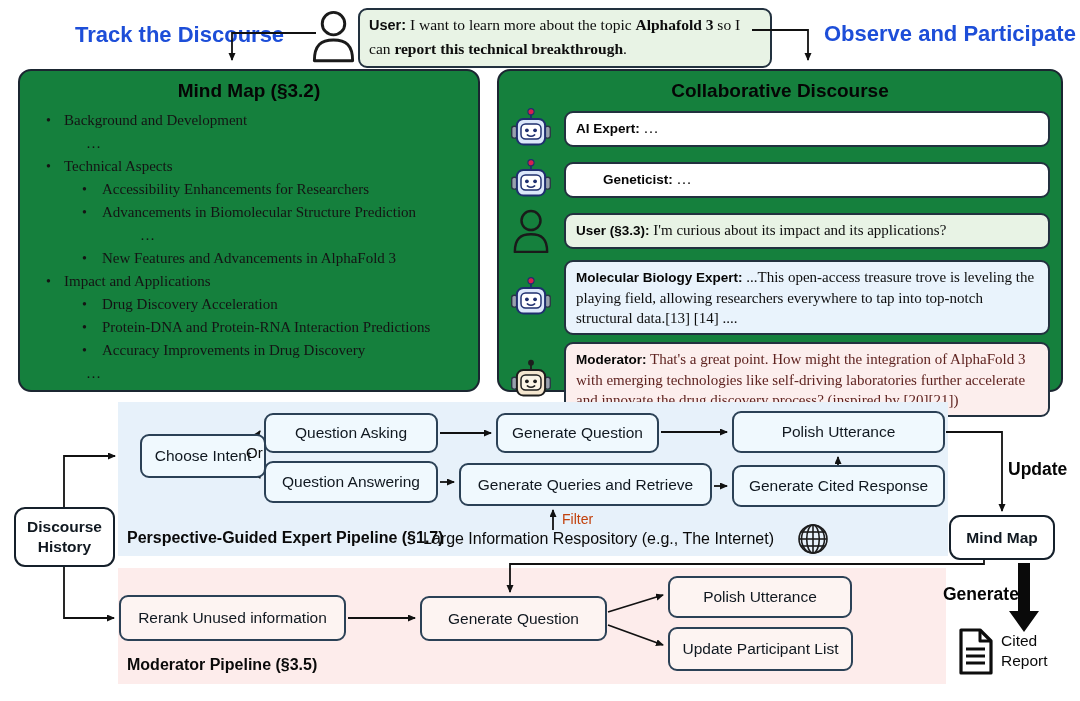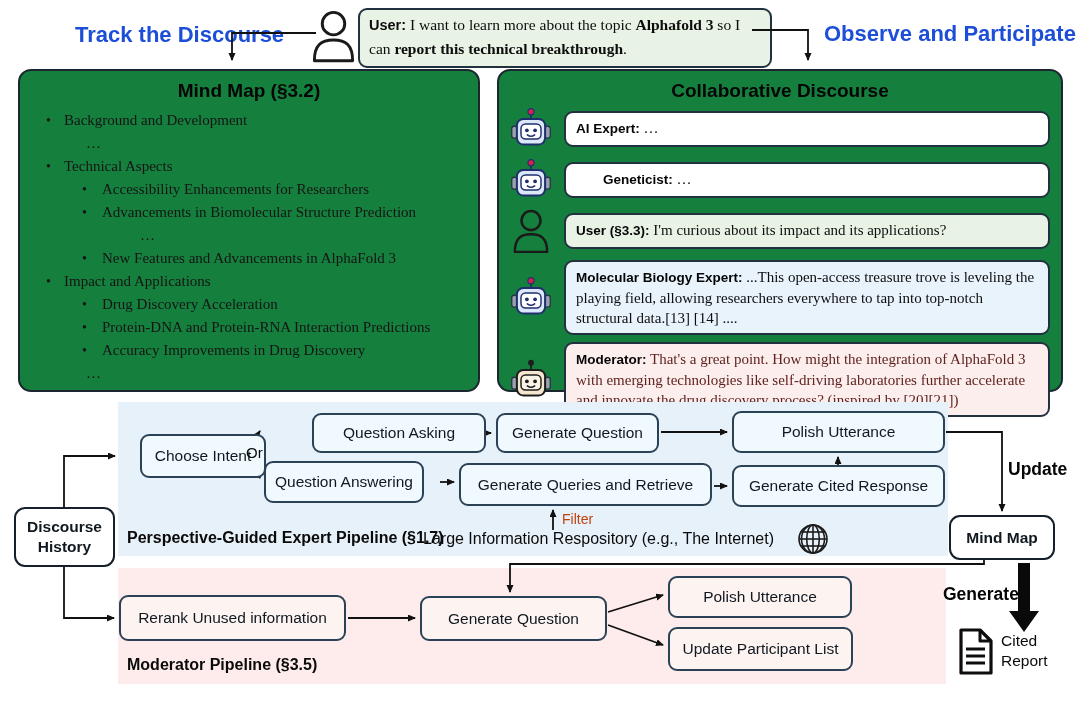--- a/index.html
+++ b/index.html
@@ -232,24 +232,24 @@
       </div>
 
     </div>
   </div>
 
   <div class="region-blue"></div>
   <div class="region-pink"></div>
 
   <div class="fbox whitebox" style="left:14px;top:507px;width:101px;height:60px;">Discourse History</div>
   <div class="fbox" style="left:120px;top:434px;width:126px;height:44px;margin-left:20px;">Choose Intent</div>
-  <div class="fbox" style="left:264px;top:413px;width:174px;height:40px;margin-left:48px;">Question Asking</div>
+  <div class="fbox" style="left:264px;top:413px;width:174px;height:40px;">Question Asking</div>
   <div class="fbox" style="left:496px;top:413px;width:163px;height:40px;">Generate Question</div>
   <div class="fbox" style="left:732px;top:411px;width:213px;height:42px;">Polish Utterance</div>
-  <div class="fbox" style="left:264px;top:461px;width:160px;height:42px;">Question Answering</div>
+  <div class="fbox" style="left:264px;top:461px;width:174px;height:42px;">Question Answering</div>
   <div class="fbox" style="left:459px;top:463px;width:253px;height:43px;">Generate Queries and Retrieve</div>
   <div class="fbox" style="left:732px;top:465px;width:213px;height:42px;">Generate Cited Response</div>
   <div class="fbox whitebox" style="left:949px;top:515px;width:106px;height:45px;">Mind Map</div>
   <div class="fbox pinkbox" style="left:119px;top:595px;width:227px;height:46px;">Rerank Unused information</div>
   <div class="fbox pinkbox" style="left:420px;top:596px;width:187px;height:45px;">Generate Question</div>
   <div class="fbox pinkbox" style="left:668px;top:576px;width:184px;height:42px;">Polish Utterance</div>
   <div class="fbox pinkbox" style="left:668px;top:627px;width:185px;height:44px;">Update Participant List</div>
 
   <div class="flow-label plain-label" style="left:246px;top:444px;font-size:15px;">Or</div>
   <div class="flow-label bold-label" style="left:127px;top:529px;">Perspective-Guided Expert Pipeline (§1.7)</div>

